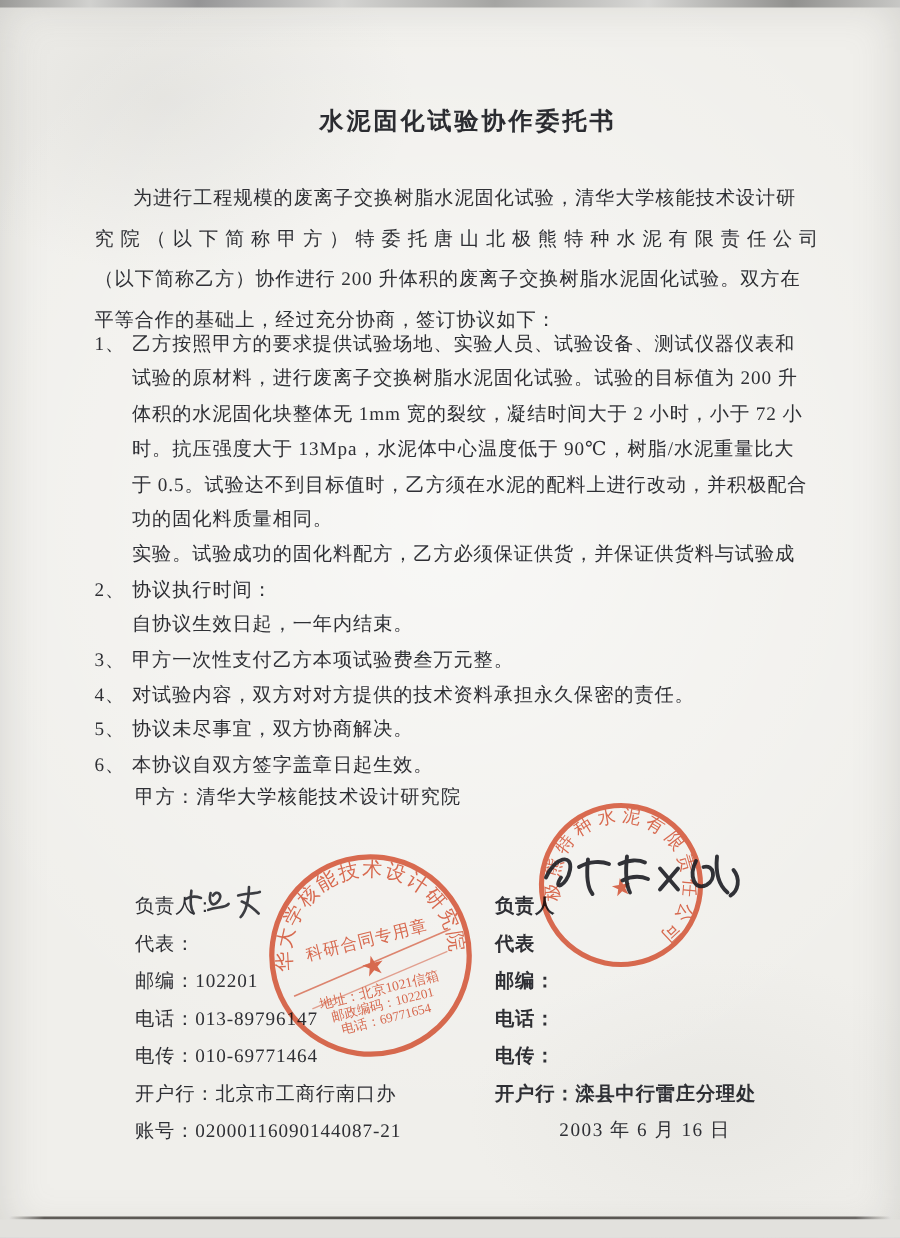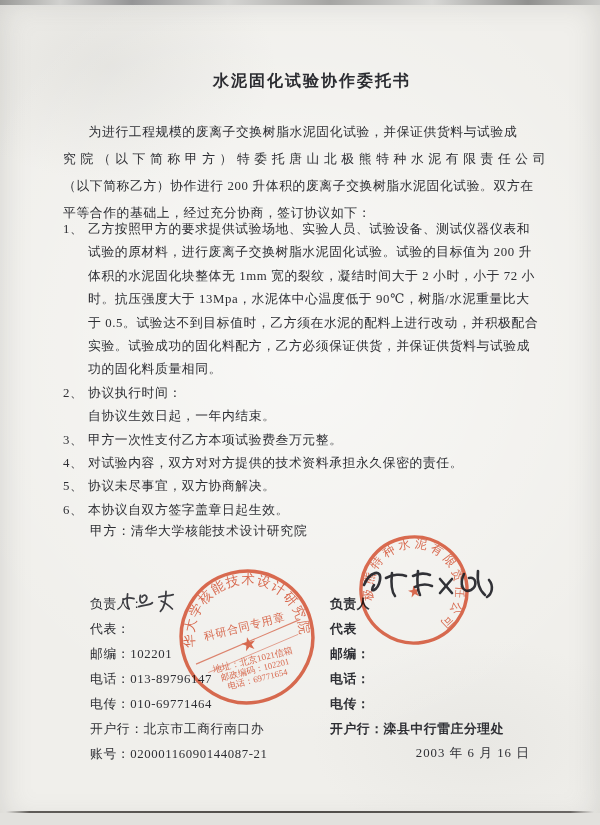--- a/index.html
+++ b/index.html
@@ -41,52 +41,52 @@
   .item{display:flex;}
   .item .num{width:25px;flex:0 0 25px;}
   .item .itext{flex:1;}
   .sign-header-a{position:absolute;left:90px;top:523px;font-size:12.8px;letter-spacing:0.8px;text-align:center;}
   .sign-header-b{position:absolute;left:330px;top:523px;width:210px;font-size:12.8px;letter-spacing:0.8px;line-height:24px;}
   .sign-header-b .wrap2{padding-left:36px;}
   .sign-col{position:absolute;top:564px;font-size:12.8px;letter-spacing:0.6px;margin-top:28px;}
   .sign-col.a{left:90px;width:235px;}
   .sign-col.b{left:330px;width:230px;font-weight:bold;}
   .sign-col .row{height:25px;line-height:25px;white-space:nowrap;}
-  .date-line{position:absolute;left:330px;top:745px;width:200px;text-align:right;font-size:12.8px;letter-spacing:1px;}
+  .date-line{position:absolute;left:330px;top:745px;width:200px;text-align:center;font-size:12.8px;letter-spacing:1px;}
   .stamp{position:absolute;mix-blend-mode:multiply;opacity:.82;}
   .stamp svg{display:block;width:100%;height:100%;}
   .sig{position:absolute;}
   .sig svg{display:block;width:100%;height:100%;}
 </style>
 </head>
 <body>
 
 <div id="page">
   <div class="scan-top"></div>
 
   <div class="title">水泥固化试验协作委托书</div>
 
   <div class="intro">
-    <div class="indent">为进行工程规模的废离子交换树脂水泥固化试验，并保证供货料与试验成</div>
+    <div class="indent">为进行工程规模的废离子交换树脂水泥固化试验，清华大学核能技术设计研</div>
     <div class="wide">究院（以下简称甲方）特委托唐山北极熊特种水泥有限责任公司</div>
     <div>（以下简称乙方）协作进行 200 升体积的废离子交换树脂水泥固化试验。双方在</div>
     <div>平等合作的基础上，经过充分协商，签订协议如下：</div>
   </div>
 
   <div class="items">
     <div class="item">
       <span class="num">1、</span>
       <div class="itext">
         <div>乙方按照甲方的要求提供试验场地、实验人员、试验设备、测试仪器仪表和</div>
         <div>试验的原材料，进行废离子交换树脂水泥固化试验。试验的目标值为 200 升</div>
         <div>体积的水泥固化块整体无 1mm 宽的裂纹，凝结时间大于 2 小时，小于 72 小</div>
         <div>时。抗压强度大于 13Mpa，水泥体中心温度低于 90℃，树脂/水泥重量比大</div>
         <div>于 0.5。试验达不到目标值时，乙方须在水泥的配料上进行改动，并积极配合</div>
+        <div>功的固化料质量相同。</div>
         <div>实验。试验成功的固化料配方，乙方必须保证供货，并保证供货料与试验成</div>
-        <div>功的固化料质量相同。</div>
       </div>
     </div>
     <div class="item">
       <span class="num">2、</span>
       <div class="itext">
         <div>协议执行时间：</div>
         <div>自协议生效日起，一年内结束。</div>
       </div>
     </div>
     <div class="item">

